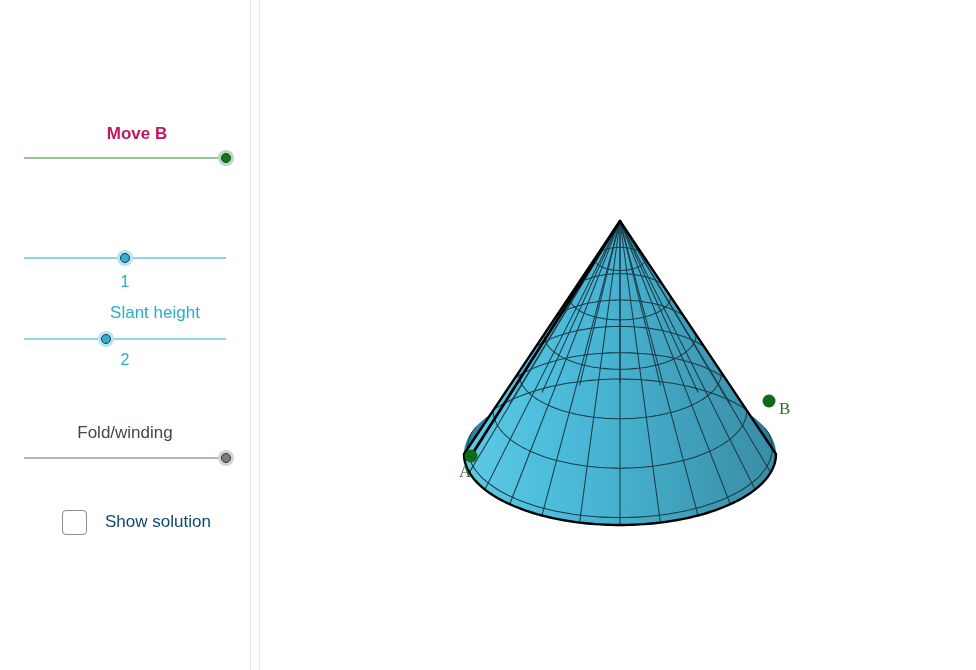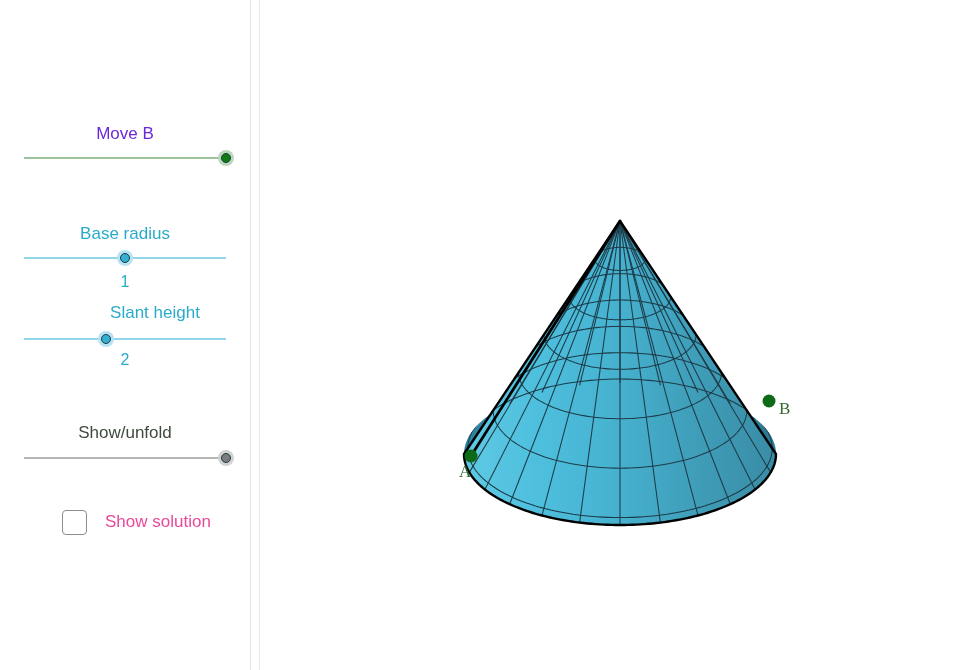--- a/index.html
+++ b/index.html
@@ -128,57 +128,56 @@
     white-space: nowrap;
   }
 </style>
 </head>
 <body>
 
 <div id="app">
 
   <div id="sidebar">
 
-    <div class="ctrl-label" style="left: 0px; top: 124px; color: #6d28d9;">Move B</div>
+    <div class="ctrl-label" style="left: 12px; top: 124px; color: #be185d; font-weight: bold;">Move B</div>
     <div class="slider" id="slider-move-b" style="left:24px; top:148px; width:202px;">
       <div class="track" style="background: rgb(156, 196, 156);"></div>
       <div class="knob" style="background: rgb(185, 216, 185); left: 194px;">
         <div class="inner" style="background: rgb(17, 122, 17); border: 1.6px solid rgb(29, 59, 71);"></div>
       </div>
     </div>
 
-    <div class="ctrl-label" style="left: 0px; top: 224px; color: rgb(41, 171, 202);">Base radius</div>
     <div class="slider" id="slider-base-radius" style="left:24px; top:248px; width:202px;">
       <div class="track" style="background: rgb(143, 214, 234);"></div>
       <div class="knob" style="background: rgb(182, 227, 242); left: 93px;">
         <div class="inner" style="background: rgb(53, 174, 208); border: 1.6px solid rgb(29, 59, 71);"></div>
       </div>
     </div>
     <div class="val-label" id="val-base-radius" style="left: 0px; top: 273px; width: 250px; color: rgb(41, 171, 202);">1</div>
 
     <div class="ctrl-label" style="left: 0px; top: 303px; color: rgb(41, 171, 202); padding-left: 30px;">Slant height</div>
     <div class="slider" id="slider-slant-height" style="left:24px; top:329px; width:202px;">
       <div class="track" style="background: rgb(143, 214, 234);"></div>
       <div class="knob" style="background: rgb(182, 227, 242); left: 74.012px;">
         <div class="inner" style="background: rgb(53, 174, 208); border: 1.6px solid rgb(29, 59, 71);"></div>
       </div>
     </div>
     <div class="val-label" id="val-slant-height" style="left: 0px; top: 351px; width: 250px; color: rgb(41, 171, 202);">2</div>
 
-    <div class="ctrl-label" style="left: 0px; top: 423px; color: rgb(61, 74, 61);">Show/unfold</div>
+    <div class="ctrl-label" style="left: 0px; top: 423px; color: rgb(61, 74, 61);">Fold/winding</div>
     <div class="slider" id="slider-fold-unfold" style="left:24px; top:448px; width:202px;">
       <div class="track" style="background: rgb(182, 182, 182);"></div>
       <div class="knob" style="background: rgb(210, 210, 210); left: 194px;">
         <div class="inner" style="background: rgb(124, 124, 124); border: 1.6px solid rgb(29, 59, 71);"></div>
       </div>
     </div>
 
     <div class="cb-row" style="left:62px; top:509px;">
       <div class="cb-box" id="cb-show-solution"></div>
-      <div class="cb-text" id="cb-text-show-solution" style="color: #ec4899;">Show solution</div>
+      <div class="cb-text" id="cb-text-show-solution" style="color: #0c4a6e;">Show solution</div>
     </div>
 
 
   </div>
 
   <div id="divider"></div>
 
   <div id="graphics">
     <svg id="scene" viewBox="0 0 716 670">
       <defs>

